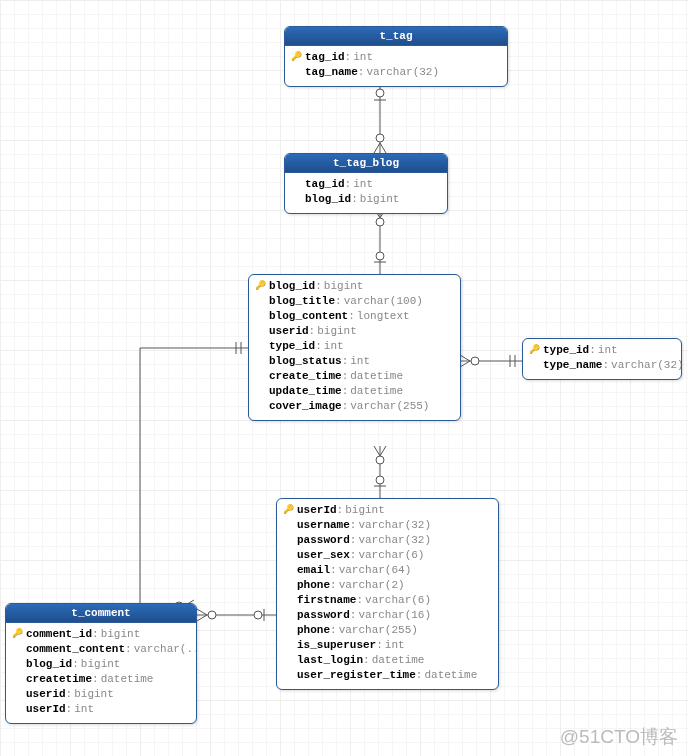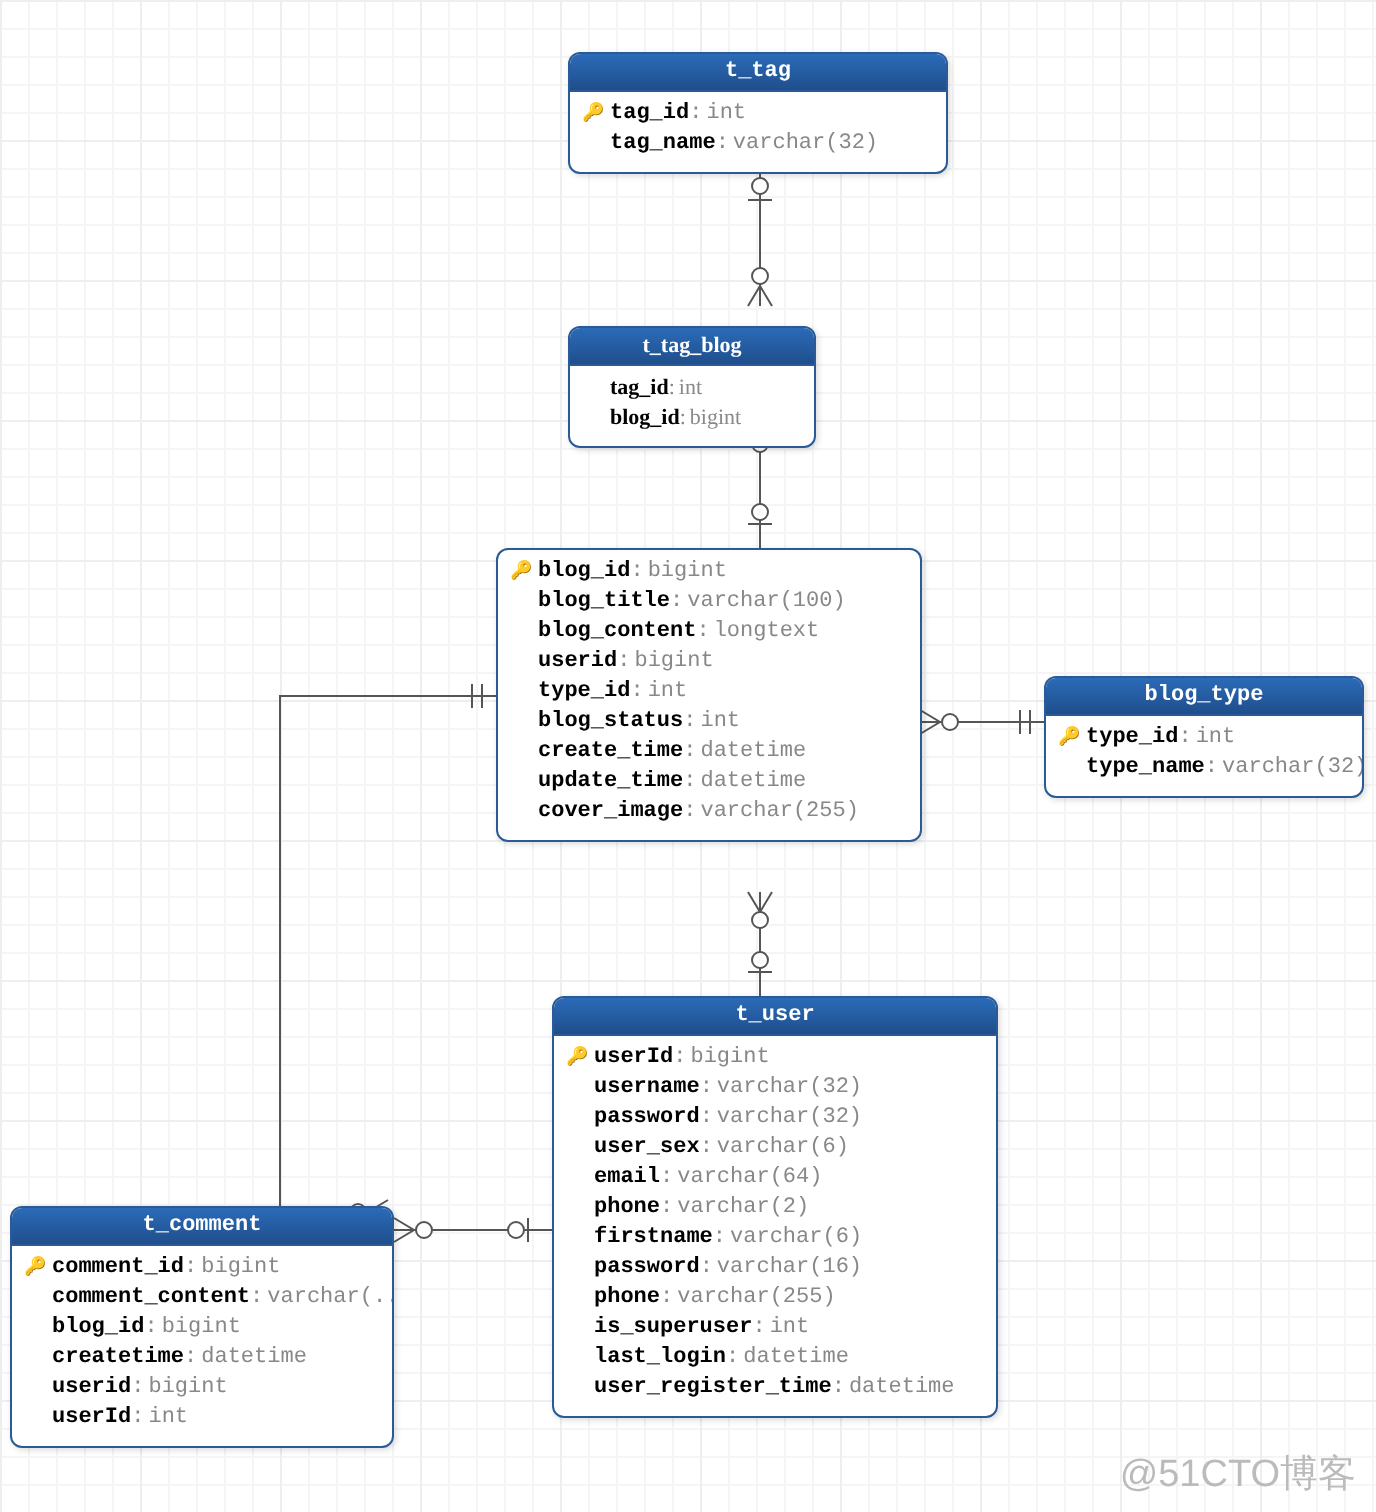--- a/index.html
+++ b/index.html
@@ -102,39 +102,39 @@
   <line class="conn-one" x1="236" y1="342" x2="236" y2="354"></line>
   <line class="conn-one" x1="241" y1="342" x2="241" y2="354"></line>
 
   <line class="conn-line" x1="197" y1="615" x2="276" y2="615"></line>
   <path class="conn-crow" d="M 197 609 L 207 615 L 197 621"></path>
   <circle class="conn-ring" cx="212" cy="615" r="4"></circle>
   <line class="conn-one" x1="264" y1="609" x2="264" y2="621"></line>
   <circle class="conn-ring" cx="258" cy="615" r="4"></circle>
 </svg>
 
-<div class="table-box" style="left:284px; top:26px; width:190px;">
+<div class="table-box" style="left:284px; top:26px; width:224px;">
   <div class="table-header">t_tag</div>
   <div class="table-body">
       <div class="field-row">
         <span class="key-icon">🔑</span>
         <span class="field-name">tag_id</span>
         <span class="field-sep">:</span>
         <span class="field-type"> int</span>
       </div>
       <div class="field-row">
         <span class="key-icon"></span>
         <span class="field-name">tag_name</span>
         <span class="field-sep">:</span>
         <span class="field-type"> varchar(32)</span>
       </div>
     </div>
 </div>
 
-<div class="table-box" style="left:284px; top:163px; width:124px;font-family:Liberation Serif, serif;">
+<div class="table-box" style="left:284px; top:153px; width:164px;">
   <div class="table-header">t_tag_blog</div>
   <div class="table-body">
       <div class="field-row">
         <span class="key-icon"></span>
         <span class="field-name">tag_id</span>
         <span class="field-sep">:</span>
         <span class="field-type"> int</span>
       </div>
       <div class="field-row">
         <span class="key-icon"></span>
@@ -198,39 +198,37 @@
       <div class="field-row">
         <span class="key-icon"></span>
         <span class="field-name">cover_image</span>
         <span class="field-sep">:</span>
         <span class="field-type"> varchar(255)</span>
       </div>
     </div>
 </div>
 
 <div class="table-box" style="left:522px; top:338px; width:160px;">
-  <div class="table-header">blog_type</div>
   <div class="table-body">
       <div class="field-row">
         <span class="key-icon">🔑</span>
         <span class="field-name">type_id</span>
         <span class="field-sep">:</span>
         <span class="field-type"> int</span>
       </div>
       <div class="field-row">
         <span class="key-icon"></span>
         <span class="field-name">type_name</span>
         <span class="field-sep">:</span>
         <span class="field-type"> varchar(32)</span>
       </div>
     </div>
 </div>
 
 <div class="table-box" style="left:276px; top:498px; width:223px;">
-  <div class="table-header">t_user</div>
   <div class="table-body">
       <div class="field-row">
         <span class="key-icon">🔑</span>
         <span class="field-name">userId</span>
         <span class="field-sep">:</span>
         <span class="field-type"> bigint</span>
       </div>
       <div class="field-row">
         <span class="key-icon"></span>
         <span class="field-name">username</span>

